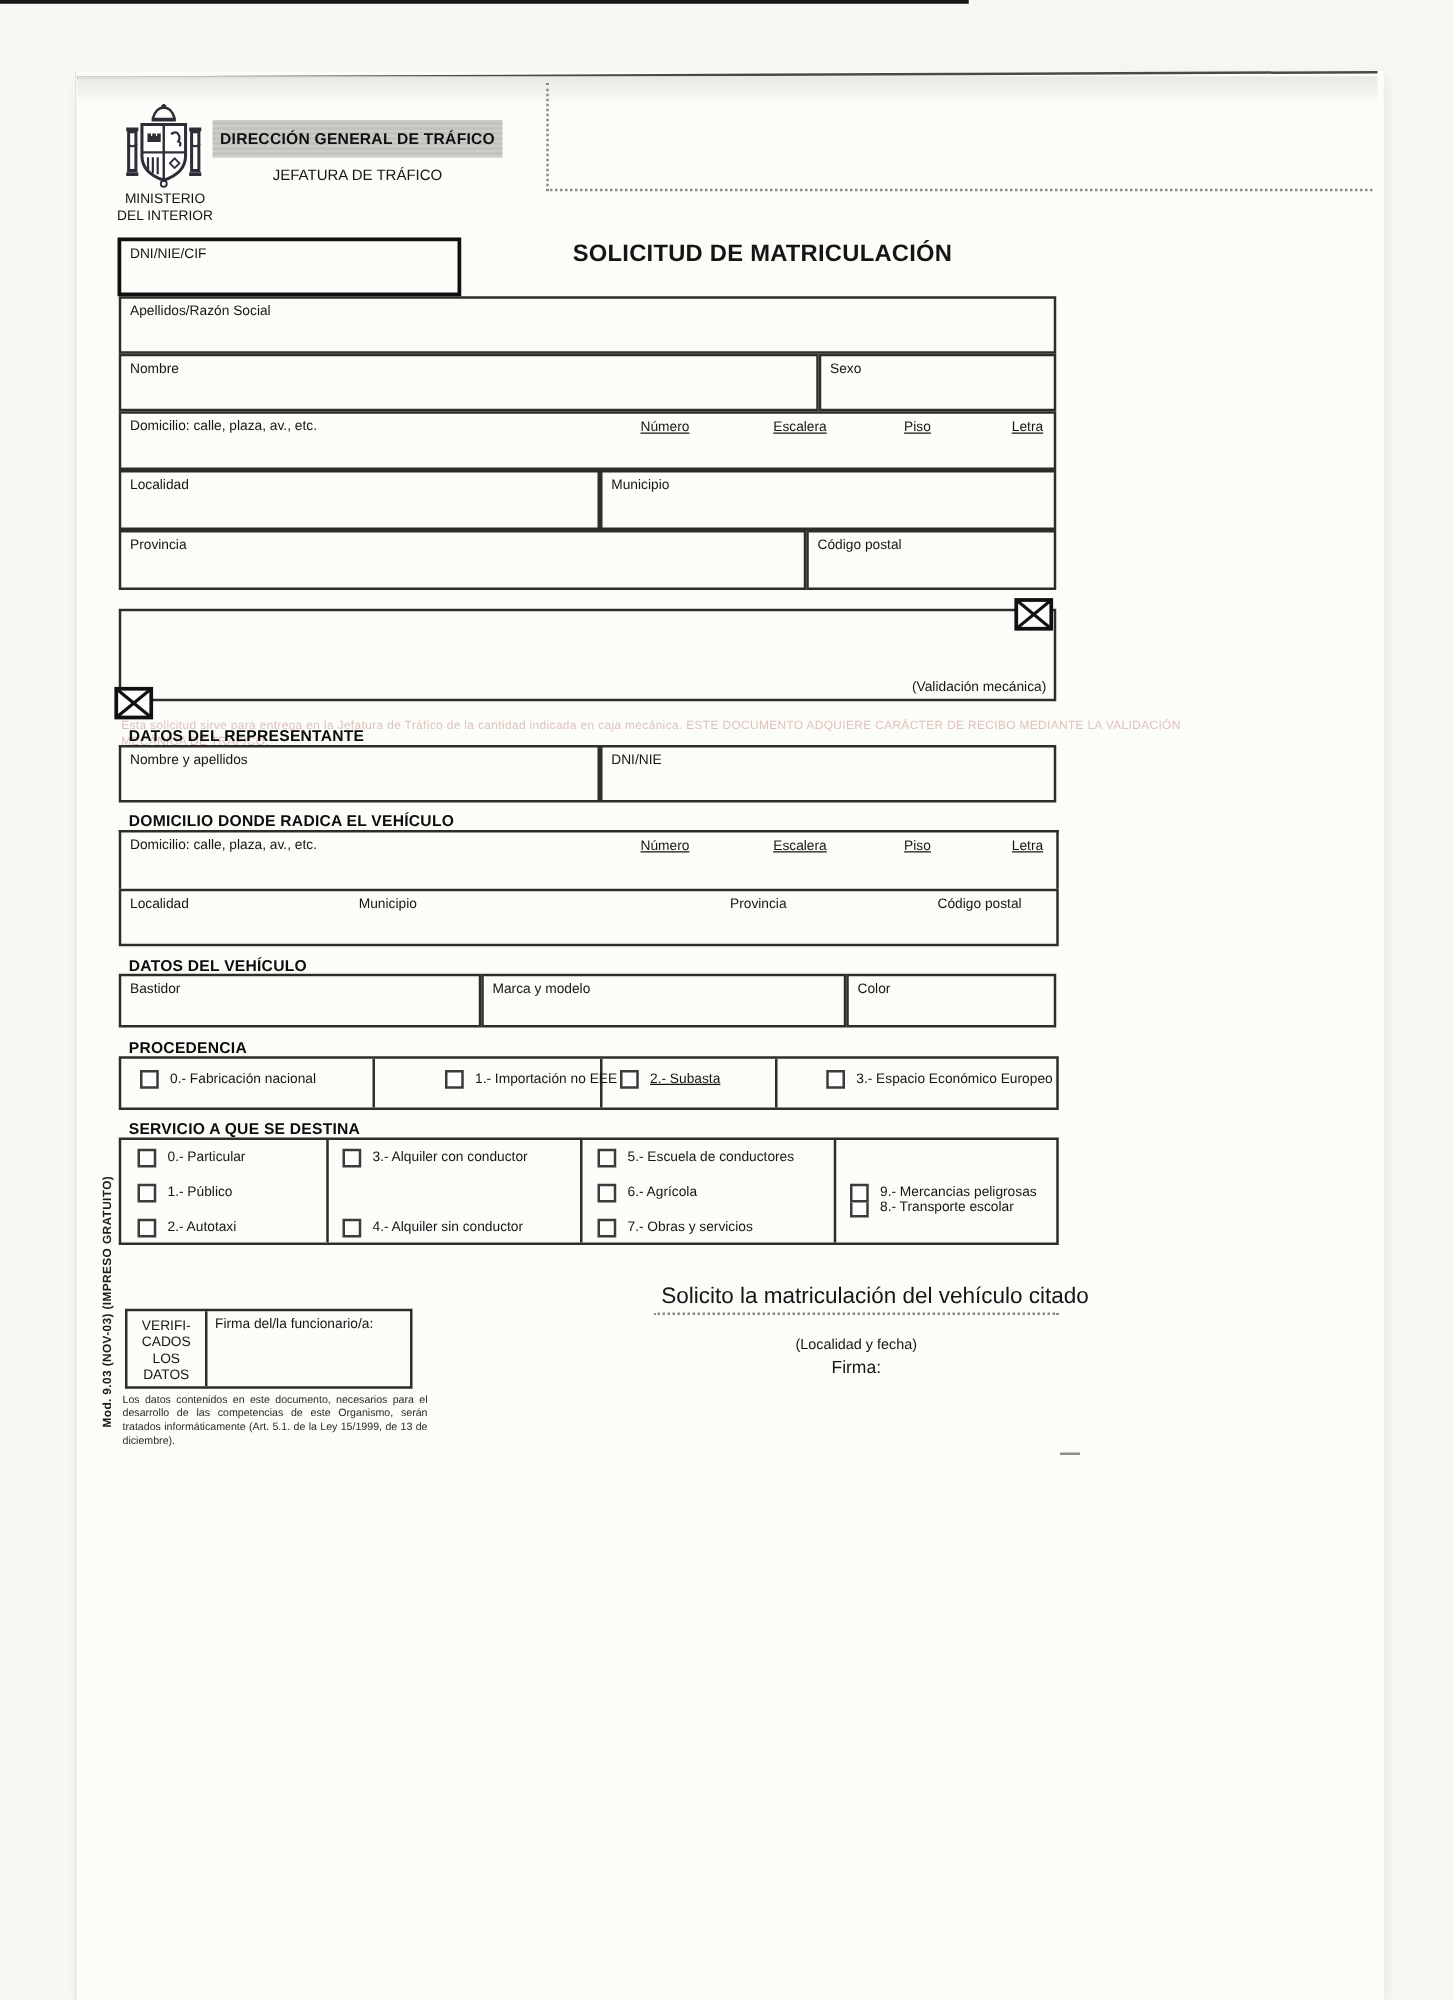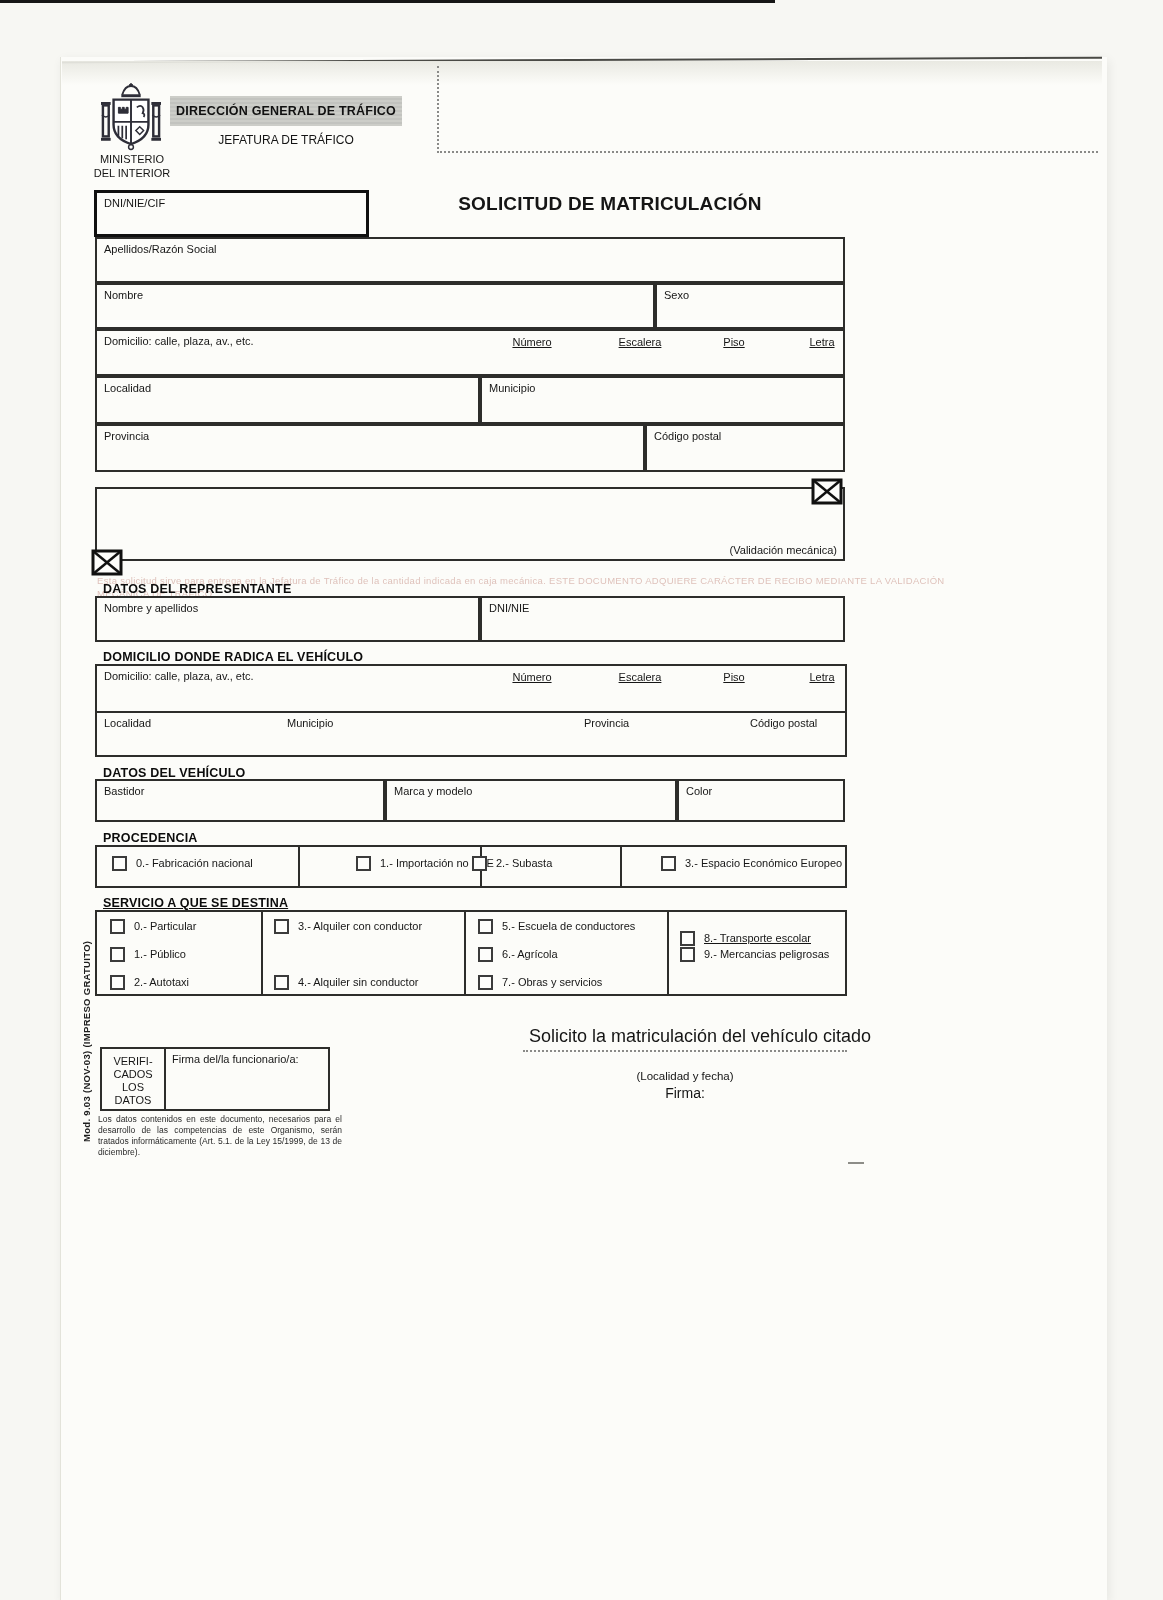--- a/index.html
+++ b/index.html
@@ -184,30 +184,30 @@
     <div class="abs" style="left:523px;top:0;height:39px;border-left:2px solid #2d2d2b;"></div>
   </div>
   <div class="cbitem" style="left:112px;top:856px;">
     <span class="cb"></span>
     <span class="lbl">0.- Fabricación nacional</span>
   </div>
   <div class="cbitem" style="left:312px;top:856px;padding-left:44px;">
     <span class="cb"></span>
     <span class="lbl">1.- Importación no EEE</span>
   </div>
-  <div class="cbitem" style="left:472px;top:856px;">
+  <div class="cbitem" style="left:496px;top:856px;text-decoration:underline;">
     <span class="cb"></span>
     <span class="lbl">2.- Subasta</span>
   </div>
   <div class="cbitem" style="left:637px;top:856px;padding-left:24px;">
     <span class="cb"></span>
     <span class="lbl">3.- Espacio Económico Europeo</span>
   </div>
 
-  <div class="sec" style="left:103px;top:896px;text-decoration:underline;">SERVICIO A QUE SE DESTINA</div>
+  <div class="sec" style="left:103px;top:896px;">SERVICIO A QUE SE DESTINA</div>
   <div class="box" style="left:95px;top:910px;width:752px;height:86px;">
     <div class="abs" style="left:164px;top:0;height:82px;border-left:2px solid #2d2d2b;"></div>
     <div class="abs" style="left:367px;top:0;height:82px;border-left:2px solid #2d2d2b;"></div>
     <div class="abs" style="left:570px;top:0;height:82px;border-left:2px solid #2d2d2b;"></div>
   </div>
   <div class="cbitem" style="left:110px;top:919px;">
     <span class="cb"></span>
     <span class="lbl">0.- Particular</span>
   </div>
   <div class="cbitem" style="left:110px;top:947px;">
@@ -231,21 +231,21 @@
     <span class="lbl">5.- Escuela de conductores</span>
   </div>
   <div class="cbitem" style="left:478px;top:947px;">
     <span class="cb"></span>
     <span class="lbl">6.- Agrícola</span>
   </div>
   <div class="cbitem" style="left:478px;top:975px;">
     <span class="cb"></span>
     <span class="lbl">7.- Obras y servicios</span>
   </div>
-  <div class="cbitem" style="left:680px;top:931px;text-decoration:underline;">
+  <div class="cbitem" style="left:680px;top:959px;">
     <span class="cb"></span>
     <span class="lbl">8.- Transporte escolar</span>
   </div>
   <div class="cbitem" style="left:680px;top:947px;">
     <span class="cb"></span>
     <span class="lbl">9.- Mercancias peligrosas</span>
   </div>
 
   <div class="abs center" style="left:500px;top:1026px;width:400px;font-size:18px;">Solicito la matriculación del vehículo citado</div>
   <div class="dotted-h" style="left:523px;top:1050px;width:324px;"></div>

